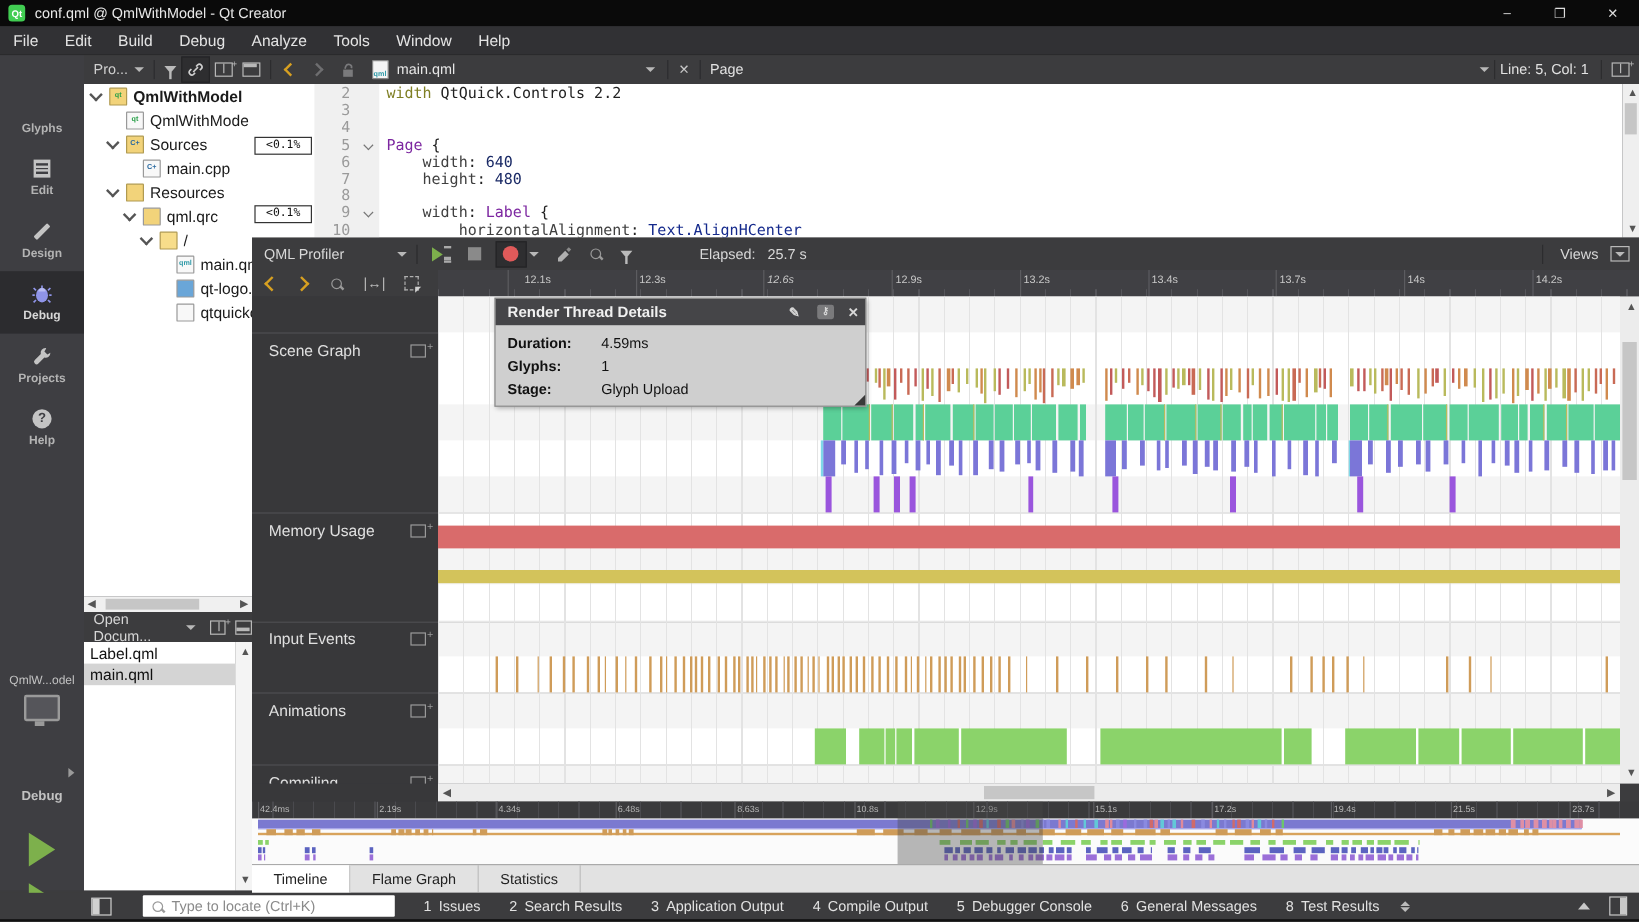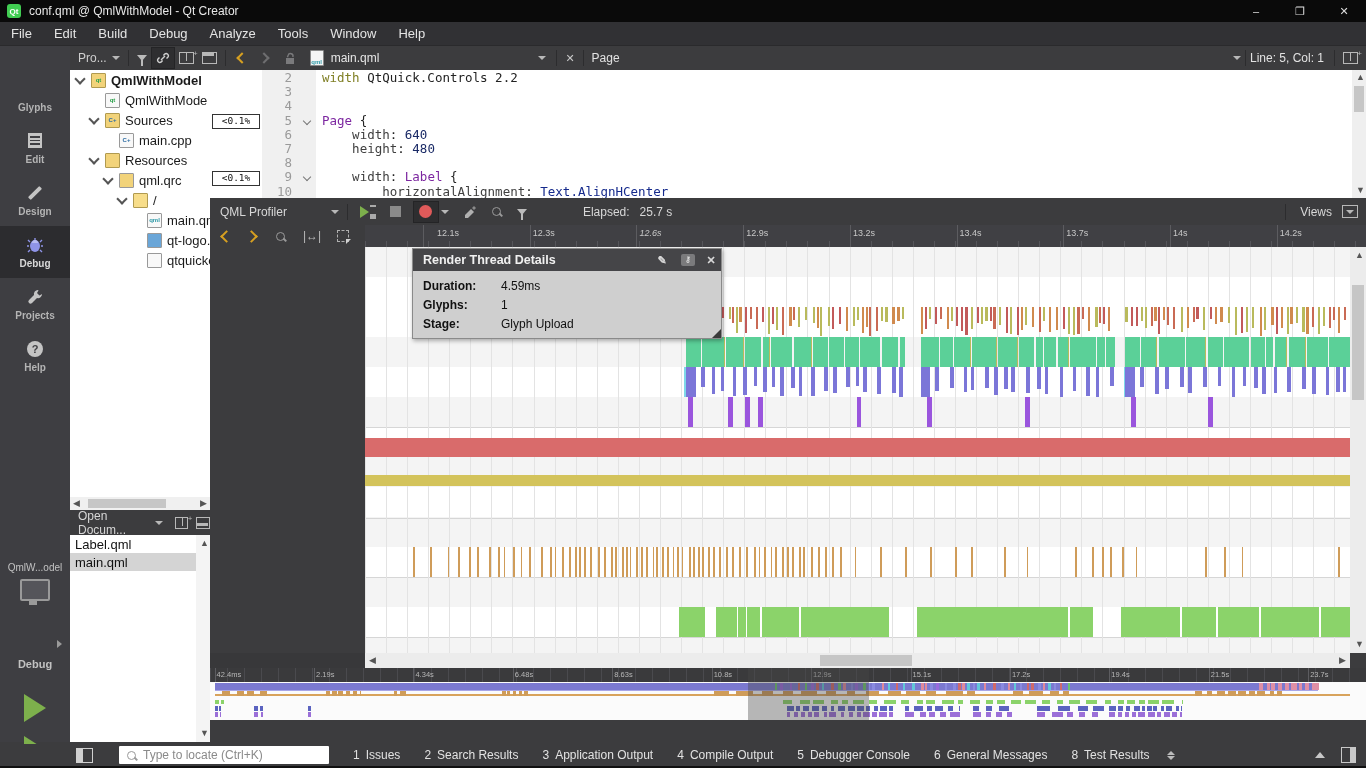--- a/index.html
+++ b/index.html
@@ -468,20 +468,37 @@
       <div class="ruler-tick" style="left: 59.1%;"></div>
       <div class="ruler-lbl" style="left: 59.1%;">13.4s</div>
       <div class="ruler-tick" style="left: 69.76%;"></div>
       <div class="ruler-lbl" style="left: 69.76%;">13.7s</div>
       <div class="ruler-tick" style="left: 80.42%;"></div>
       <div class="ruler-lbl" style="left: 80.42%;">14s</div>
       <div class="ruler-tick" style="left: 91.08%;"></div>
       <div class="ruler-lbl" style="left: 91.08%;">14.2s</div>
     </div>
 
+  <div class="abs" id="categories">
+      <div class="cat-sep" style="top: 30px;"></div>
+      <div class="cat-label" style="top: 38px;">Scene Graph</div>
+      <div class="expander" style="top: 40px;"></div>
+      <div class="cat-sep" style="top: 180px;"></div>
+      <div class="cat-label" style="top: 188px;">Memory Usage</div>
+      <div class="expander" style="top: 190px;"></div>
+      <div class="cat-sep" style="top: 271px;"></div>
+      <div class="cat-label" style="top: 278px;">Input Events</div>
+      <div class="expander" style="top: 280px;"></div>
+      <div class="cat-sep" style="top: 330px;"></div>
+      <div class="cat-label" style="top: 338px;">Animations</div>
+      <div class="expander" style="top: 340px;"></div>
+      <div class="cat-sep" style="top: 390px;"></div>
+      <div class="cat-label" style="top: 398px;">Compiling</div>
+      <div class="expander" style="top: 400px;"></div>
+    </div>
 
   <div class="abs" id="chart">
     <div id="stripes">
         <div class="stripe" style="top: 0px; height: 30px;"></div>
         <div class="stripe" style="top: 90px; height: 30px;"></div>
         <div class="stripe" style="top: 150px; height: 30px;"></div>
         <div class="stripe" style="top: 210px; height: 30px;"></div>
         <div class="stripe" style="top: 270px; height: 30px;"></div>
         <div class="stripe" style="top: 330px; height: 30px;"></div>
         <div class="stripe" style="top: 390px; height: 16px;"></div>
@@ -1101,20 +1118,25 @@
         <div style="position: absolute; left: 81.3637%; top: 30px; width: 0.612502%; height: 5px; background: rgb(155, 111, 216);"></div>
         <div style="position: absolute; left: 82.196%; top: 30px; width: 0.58323%; height: 5px; background: rgb(155, 111, 216);"></div>
         <div style="position: absolute; left: 83.0343%; top: 30px; width: 0.29867%; height: 5px; background: rgb(155, 111, 216);"></div>
         <div style="position: absolute; left: 83.6046%; top: 30px; width: 0.547473%; height: 5px; background: rgb(155, 111, 216);"></div>
         <div style="position: absolute; left: 84.3217%; top: 30px; width: 0.453189%; height: 5px; background: rgb(155, 111, 216);"></div>
         <div style="position: absolute; left: 85.0395%; top: 30px; width: 0.160531%; height: 5px; background: rgb(155, 111, 216);"></div>
       </div>
     </div>
   <div class="abs" id="ov-selection" style="left: 748.45px; width: 120.31px;"></div>
 
+  <div class="abs" id="prof-tabs">
+      <div class="ptab active">Timeline</div>
+      <div class="ptab">Flame Graph</div>
+      <div class="ptab">Statistics</div>
+    </div>
 
   <div class="abs" id="statusbar">
     <span style="margin-left:76px;width:15px;height:13px;border:1.5px solid #d0d0d0;position:relative;display:inline-block;">
         <i style="position:absolute;left:0;top:0;width:6px;height:13px;background:#d0d0d0;"></i>
       </span>
     <div id="locator">
       <span class="mag" style="margin:0 7px 0 8px;"></span>
       <span>Type to locate (Ctrl+K)</span>
     </div>
     <div id="pane-buttons" style="display:flex;align-items:center;">

